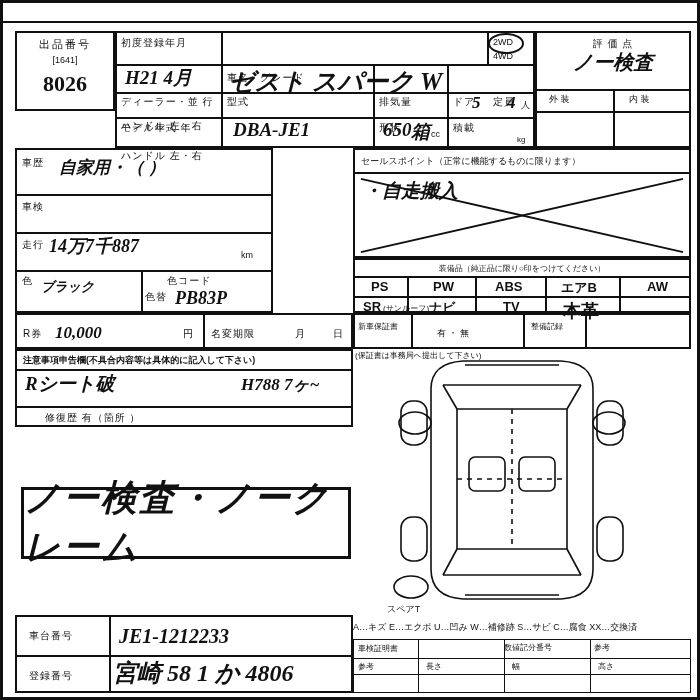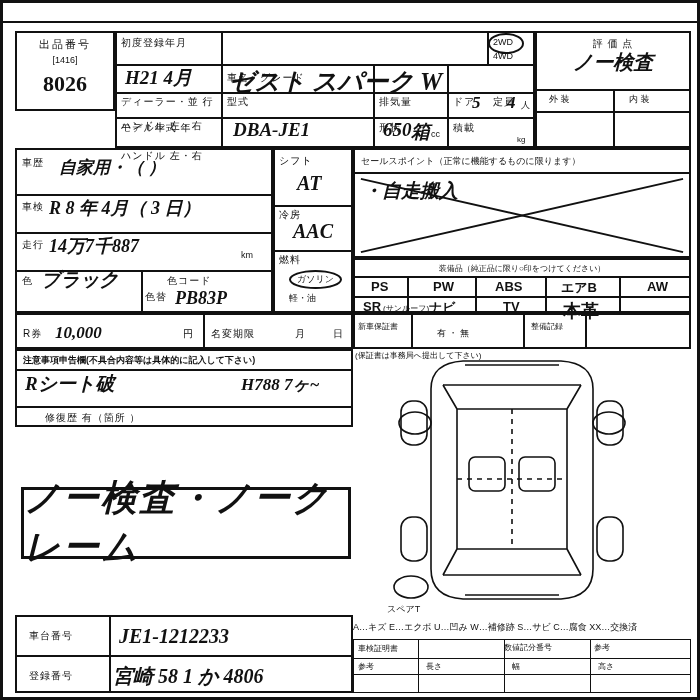--- a/index.html
+++ b/index.html
@@ -61,21 +61,21 @@
 </head>
 <body>
 
 <div class="sheet">
 
   <div class="line" style="left:0;top:18px;width:700px;height:2px;"></div>
   <div class="line" style="left:0;top:694px;width:700px;height:2px;"></div>
 
   <div class="box" id="tl">
     <div class="t lbl">出品番号</div>
-    <div class="c">[1416]</div>
+    <div class="c">[1641]</div>
     <div class="n">8026</div>
   </div>
 
   <div class="box" id="gtop">
 
     <div class="line" style="left:0;top:31px;width:100%;height:1.5px;"></div>
     <div class="line" style="left:0;top:59px;width:100%;height:1.5px;"></div>
     <div class="line" style="left:0;top:84px;width:100%;height:1.5px;"></div>
 
     <div class="line" style="left:104px;top:0;width:1.5px;height:115px;"></div>
@@ -130,46 +130,32 @@
   <div class="box" id="ml">
     <div class="line" style="left:0;top:44px;width:100%;height:1.5px;"></div>
     <div class="line" style="left:0;top:82px;width:100%;height:1.5px;"></div>
     <div class="line" style="left:0;top:120px;width:100%;height:1.5px;"></div>
     <div class="line" style="left:124px;top:120px;width:1.5px;height:41px;"></div>
 
     <div class="lbl" style="position:absolute;left:5px;top:6px;">車歴</div>
     <div class="hand" style="position:absolute;left:42px;top:6px;font-size:17px;">自家用・（                    ）</div>
 
     <div class="lbl" style="position:absolute;left:5px;top:50px;">車検</div>
-    <div class="hand" style="position:absolute;left:32px;top:46px;font-size:18px;">R 8 年  4月（ 3 日）</div>
 
     <div class="lbl" style="position:absolute;left:5px;top:88px;">走行</div>
     <div class="hand" style="position:absolute;left:32px;top:84px;font-size:18px;">14万7千887</div>
     <div class="vsmall" style="position:absolute;left:224px;top:100px;">km</div>
 
     <div class="lbl" style="position:absolute;left:5px;top:124px;">色</div>
-    <div class="hand" style="position:absolute;left:24px;top:117px;font-size:19px;">ブラック</div>
+    <div class="hand" style="position:absolute;left:24px;top:128px;font-size:13px;">ブラック</div>
     <div class="lbl" style="position:absolute;left:128px;top:140px;">色替</div>
     <div class="lbl" style="position:absolute;left:150px;top:124px;">色コード</div>
     <div class="hand" style="position:absolute;left:158px;top:138px;font-size:18px;">PB83P</div>
   </div>
 
-  <div class="box" id="sh">
-    <div class="line" style="left:0;top:55px;width:100%;height:1.5px;"></div>
-    <div class="line" style="left:0;top:100px;width:100%;height:1.5px;"></div>
-    <div class="lbl" style="position:absolute;left:4px;top:4px;">シフト</div>
-    <div class="hand" style="position:absolute;left:22px;top:22px;font-size:20px;">AT</div>
-    <div class="lbl" style="position:absolute;left:4px;top:58px;">冷房</div>
-    <div class="hand" style="position:absolute;left:18px;top:70px;font-size:20px;">AAC</div>
-    <div class="lbl" style="position:absolute;left:4px;top:103px;">燃料</div>
-    <div style="position:absolute;left:14px;top:118px;">
-      <span class="oval vsmall">ガソリン</span>
-    </div>
-    <div class="vsmall" style="position:absolute;left:14px;top:142px;">軽・油</div>
-  </div>
 
   <div class="box" id="sp">
     <div class="line" style="left:0;top:22px;width:100%;height:1.5px;"></div>
     <div class="vsmall" style="position:absolute;left:6px;top:5px;">セールスポイント（正常に機能するものに限ります）</div>
     <div class="hand" style="position:absolute;left:8px;top:28px;font-size:19px;">・自走搬入</div>
     <svg class="xmark" viewBox="0 0 338 110" preserveAspectRatio="none">
       <line x1="6" y1="30" x2="332" y2="106" stroke="#111" stroke-width="2"></line>
       <line x1="6" y1="106" x2="332" y2="30" stroke="#111" stroke-width="2"></line>
     </svg>
   </div>
@@ -227,21 +213,21 @@
   <div class="box ctr" id="stamp">
     <span>ノー検査・ノークレーム</span>
   </div>
 
   <div class="box" id="bt">
     <div class="line" style="left:0;top:38px;width:100%;height:1.5px;"></div>
     <div class="line" style="left:92px;top:0;width:1.5px;height:100%;"></div>
     <div class="lbl" style="position:absolute;left:12px;top:12px;">車台番号</div>
     <div class="hand" style="position:absolute;left:102px;top:8px;font-size:20px;">JE1-1212233</div>
     <div class="lbl" style="position:absolute;left:12px;top:52px;">登録番号</div>
-    <div class="hand" style="position:absolute;left:96px;top:46px;font-size:20px;">宮崎 58 1 か 4806</div>
+    <div class="hand" style="position:absolute;left:96px;top:40px;font-size:24px;">宮崎 58 1 か 4806</div>
   </div>
 
   <div id="dg" style="position:absolute;">
     <svg width="338" height="272" viewBox="0 0 338 272">
       <g fill="none" stroke="#111" stroke-width="1.6">
 
         <path d="M78 40 Q78 14 110 12 L208 12 Q240 14 240 40 L240 220 Q240 248 208 250 L110 250 Q78 248 78 220 Z"></path>
 
         <path d="M104 60 L214 60 L214 200 L104 200 Z"></path>
 

